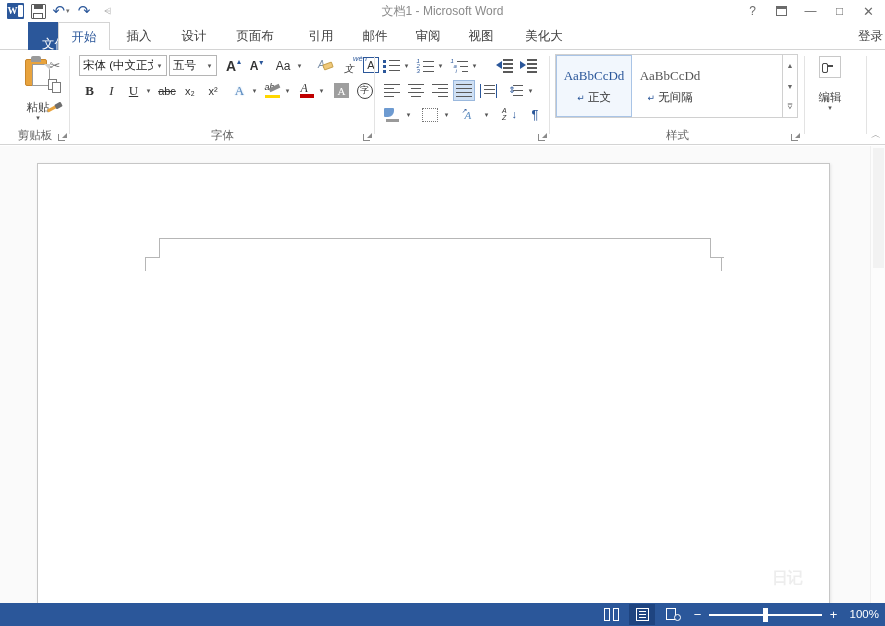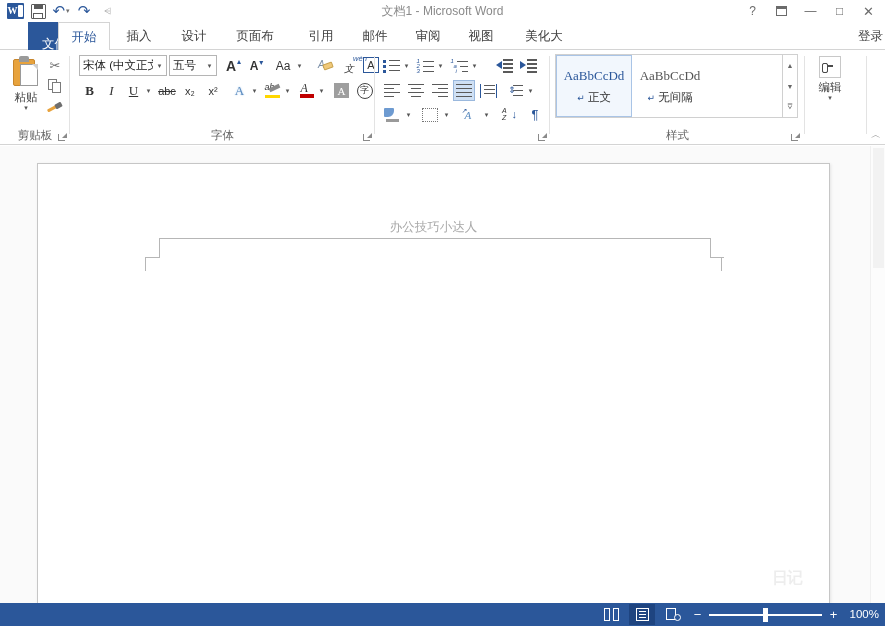--- a/index.html
+++ b/index.html
@@ -97,29 +97,29 @@
     content: ""; position: absolute; left: 0; bottom: 1px; width: 7px; height: 1px; background: #8a8a8a;
   }
   .dlg-launcher::after {
     content: ""; position: absolute; left: 0; bottom: 1px; width: 1px; height: 7px; background: #8a8a8a;
   }
   .dl-arrow { position:absolute; right:0; top:0; width:0;height:0;
      border-left:5px solid transparent; border-bottom:5px solid #8a8a8a; }
 
   
   .paste-btn {
-    position: absolute; left: 6px; top: 4px; width: 40px; height: 68px;
+    position: absolute; left: 18px; top: 4px; width: 40px; height: 68px;
     display: flex; flex-direction: column; align-items: center; cursor: default;
   }
   .clipboard-glyph { width: 28px; height: 32px; position: relative; margin-top: 2px; }
   .cb-board { position: absolute; left: 1px; top: 3px; width: 22px; height: 27px; background: #e8a33d; border: 1px solid #c8862c; border-radius: 2px;}
   .cb-clip { position: absolute; left: 7px; top: 0px; width: 10px; height: 6px; background: #9a9a9a; border-radius: 2px 2px 0 0;}
   .cb-page { position: absolute; left: 8px; top: 8px; width: 18px; height: 22px; background: #fff; border: 1px solid #9a9a9a; }
   .cb-page::after { content:""; position:absolute; right:-1px; top:-1px; border-left:6px solid transparent; border-top:6px solid #cfcfcf;}
-  .paste-label { font-size: 11.5px; color: #444; margin-top: 2px; }
+  .paste-label { font-size: 11.5px; color: #444; margin-top: 12px; }
   .paste-caret { font-size: 7px; color: #555; line-height: 6px; }
 
   .small-btn {
     position: absolute; width: 22px; height: 21px;
     display: flex; align-items: center; justify-content: center; cursor: default;
   }
   .scissors { font-size: 13px; color: #6e6e6e; }
   .copy-glyph { width: 14px; height: 15px; position: relative; }
   .copy-glyph i { position: absolute; width: 9px; height: 11px; border: 1.2px solid #7b7b7b; background: #fff; display:block;}
   .copy-glyph i:first-child { left: 0; top: 0; }
@@ -672,21 +672,20 @@
         <span class="paste-caret">▾</span>
       </div>
       <div class="group-sep" style="left:61px;"></div>
     </div>
 
     <div class="collapse-ribbon">︿</div>
   </div>
 
   <div class="docarea">
     <div class="page">
-      <div class="watermark-text">办公技巧小达人</div>
       <div class="text-bound">
         <i class="tb-corner l"></i>
           <i class="tb-corner r"></i>
       </div>
       <div class="corner-mark cm-left"></div>
       <div class="corner-mark cm-right"></div>
       <div class="corner-wm">日记</div>
     </div>
   </div>
 

